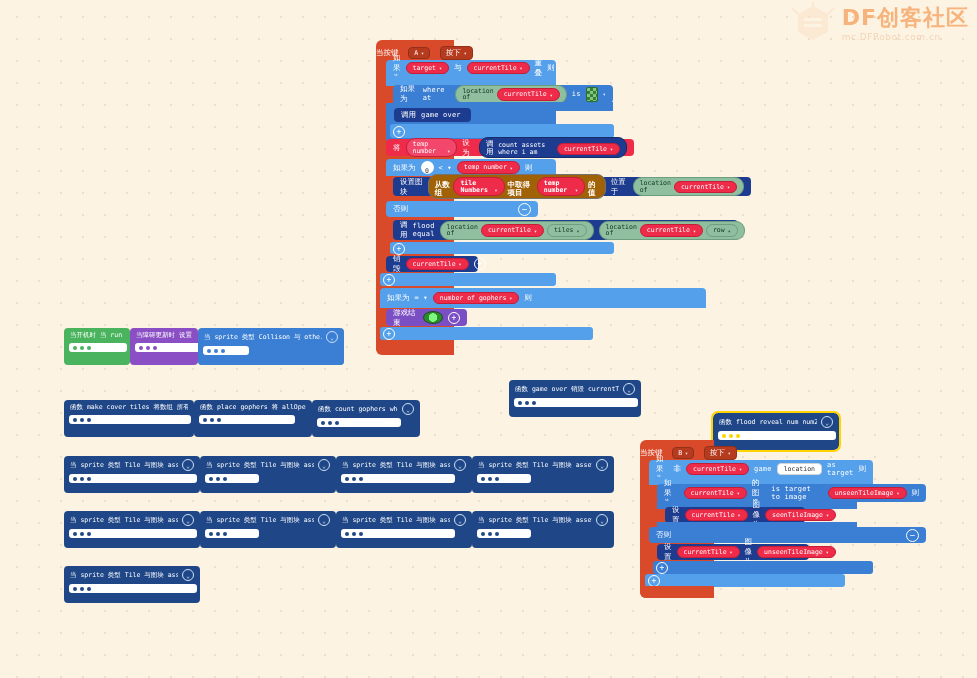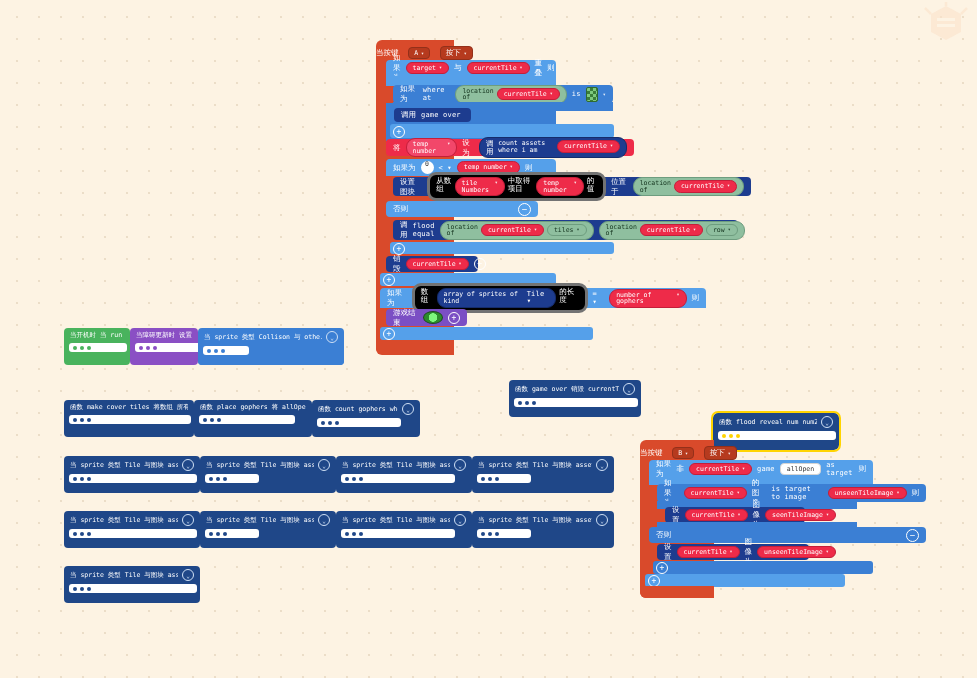--- a/index.html
+++ b/index.html
@@ -20,25 +20,25 @@
   #watermark{position:absolute;top:2px;right:8px;display:flex;align-items:center;gap:6px;opacity:.85;}
   #watermark .logo{width:46px;height:44px;position:relative;}
   #watermark .wmtext{display:flex;flex-direction:column;line-height:1;}
   #watermark .wm-main{font-family:"DejaVu Sans","Liberation Sans",sans-serif;font-weight:bold;font-size:22px;color:#f5a869;letter-spacing:1px;}
   #watermark .wm-sub{font-family:"DejaVu Sans","Liberation Sans",sans-serif;font-size:9px;color:#f0cfae;margin-top:4px;letter-spacing:.5px;}
 
   
   .blk{position:absolute;box-sizing:border-box;}
   .lbl{font-size:7px;color:#ffffff;font-family:"DejaVu Sans Mono","Liberation Mono",monospace;letter-spacing:.2px;}
   .cn{font-family:"DejaVu Sans","Liberation Sans",sans-serif;font-size:7.5px;color:#fff;}
-  .pill{border-radius:9px;padding:2px 6px;font-size:6.5px;color:#fff;display:inline-flex;align-items:flex-start;gap:3px;line-height:1;}
+  .pill{border-radius:9px;padding:2px 6px;font-size:6.5px;color:#fff;display:inline-flex;align-items:flex-end;gap:3px;line-height:1;}
   .pill.red{background:#ee2b49;border:1px solid #c41e3a;}
   .pill.darkblue{background:#1d3c8f;border:1px solid #152c6b;}
   .pill.green{background:#8fbf9f;border:1px solid #6e9d7f;color:#15351f;}
-  .pill.orange{background:#000000;border:3px solid #737373;}
+  .pill.orange{background:#a16207;border:1px solid #737373;font-weight:bold;}
   .pill.white{background:#fff;color:#333;border:1px solid #d4d4d4;border-radius:4px;}
   .caret{font-size:5px;opacity:.9;}
   .chip{background:#b63a1e;border:1px solid #93301a;border-radius:4px;padding:1px 5px;font-size:6.5px;color:#fff;display:inline-flex;gap:3px;align-items:center;}
 
   .cblue{background:#3b7fd4;}
   .clblue{background:#55a0ea;}
   .cred{background:#ee2b49;}
   .cdblue{background:#1d3c8f;}
   .cviolet{background:#7b4fc4;}
 
@@ -72,20 +72,24 @@
 
   <div id="watermark">
     <div class="logo">
       <svg width="46" height="44" viewBox="0 0 46 44">
         <path d="M23 4 L38 12 L38 30 L23 38 L8 30 L8 12 Z" fill="#fbe3cc" opacity=".75"></path>
         <path d="M8 12 L2 6 M38 12 L44 6 M23 4 L23 -2" stroke="#fbe3cc" stroke-width="2.5" fill="none" opacity=".75"></path>
         <rect x="14" y="16" width="18" height="3" fill="#fdf3e3"></rect>
         <rect x="14" y="22" width="18" height="3" fill="#fdf3e3"></rect>
       </svg>
     </div>
+    <div class="wmtext">
+      <div class="wm-main">DF创客社区</div>
+      <div class="wm-sub">mc.DFRobot.com.cn</div>
+    </div>
   </div>
 
   <div class="blk" style="left:376px;top:40px;width:78px;height:315px;background:#d94a2b;border-radius:6px 0 0 6px;"></div>
   <div class="blk" style="left:376px;top:40px;">
     <div class="top">
       <span class="cn">当按键</span>
       <span class="chip">
         <span>A</span>
           <span class="caret">▾</span>
       </span>
@@ -234,28 +238,20 @@
         <span class="caret">▾</span>
       </span>
     <span class="plusbtn">+</span>
   </div>
   <div class="blk clblue" style="left:380px;top:273px;width:176px;height:13px;border-radius:3px;">
     <span class="plusbtn" style="position:absolute;left:3px;top:1px;">+</span>
   </div>
 
   <div class="blk stmt clblue" style="left:380px;top:288px;width:326px;height:20px;border-radius:4px 4px 0 0;">
     <span class="cn">如果为</span>
-    <span class="pill orange">
-      <span class="cn">数组</span>
-      <span class="pill darkblue">
-        <span>array of sprites of kind</span>
-        <span class="lbl"><span>Tile</span> ▾</span>
-      </span>
-      <span class="cn">的长度</span>
-    </span>
     <span class="lbl"><span>=</span> ▾</span>
     <span class="pill red">
         <span>number of gophers</span>
         <span class="caret">▾</span>
       </span>
     <span class="cn">则</span>
   </div>
 
   <div class="blk stmt cviolet" style="left:386px;top:309px;width:81px;height:17px;">
     <span class="cn">游戏结束</span>
@@ -503,21 +499,21 @@
 
   <div class="blk stmt clblue" style="left:649px;top:460px;width:224px;height:18px;border-radius:4px 4px 0 0;">
     <span class="cn">如果为</span>
     <span class="cn">非</span>
     <span class="pill red">
         <span>currentTile</span>
         <span class="caret">▾</span>
       </span>
     <span class="lbl">game</span>
     <span class="pill white">
-        <span>allOpen</span>
+        <span>location</span>
       </span>
     <span class="lbl">as target</span>
     <span class="cn">则</span>
   </div>
   <div class="blk clblue" style="left:649px;top:477px;width:224px;height:8px;"></div>
 
   <div class="blk stmt cblue" style="left:657px;top:484px;width:269px;height:18px;">
     <span class="cn">如果为</span>
     <span class="pill red">
         <span>currentTile</span>

